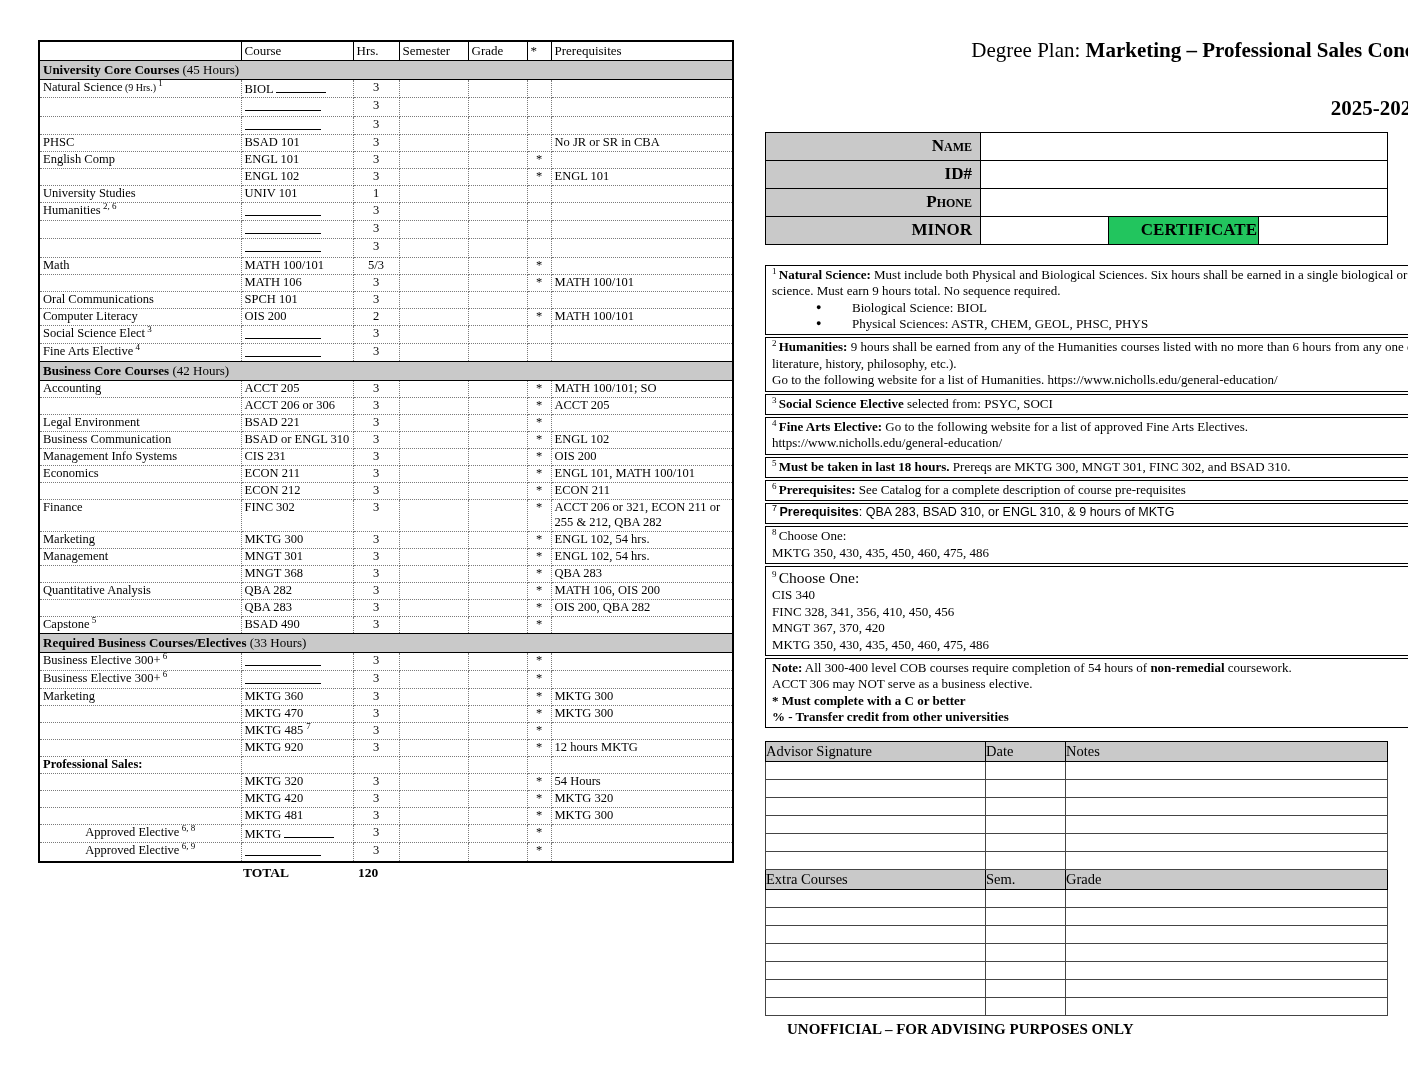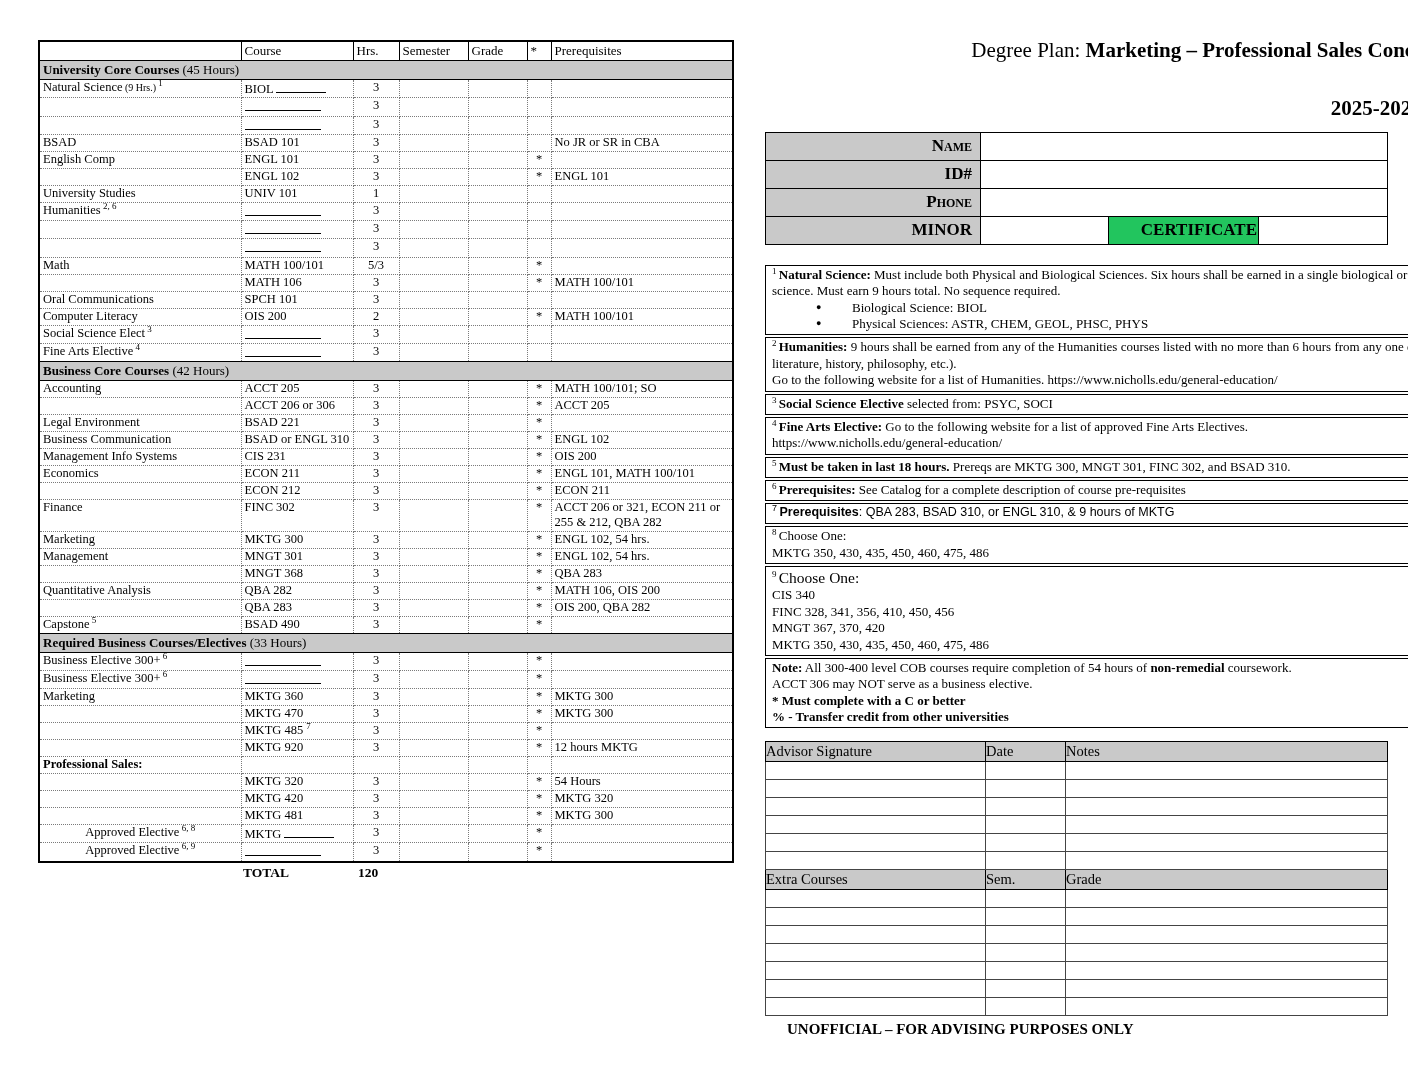--- a/index.html
+++ b/index.html
@@ -105,21 +105,21 @@
         <tr>
           <td class="cat"></td>
           <td class="crs"><span class="bl"></span></td>
           <td class="ctr">3</td>
           <td></td>
           <td></td>
           <td class="ctr"></td>
           <td class="pre"></td>
         </tr>
         <tr>
-          <td class="cat">BSAD</td>
+          <td class="cat">PHSC</td>
           <td class="crs">BSAD 101 </td>
           <td class="ctr">3</td>
           <td></td>
           <td></td>
           <td class="ctr"></td>
           <td class="pre">No JR or SR in CBA</td>
         </tr>
         <tr>
           <td class="cat">English Comp</td>
           <td class="crs">ENGL 101 </td>

